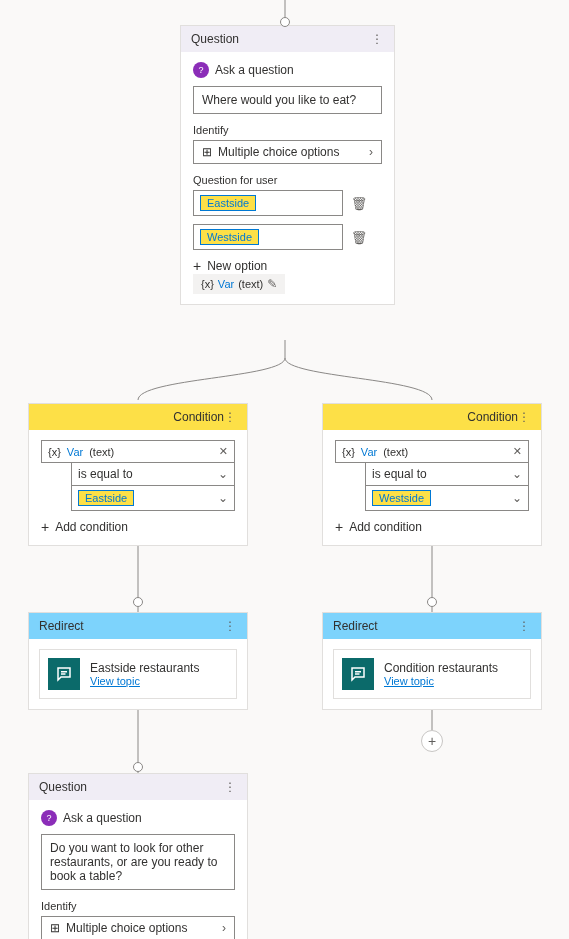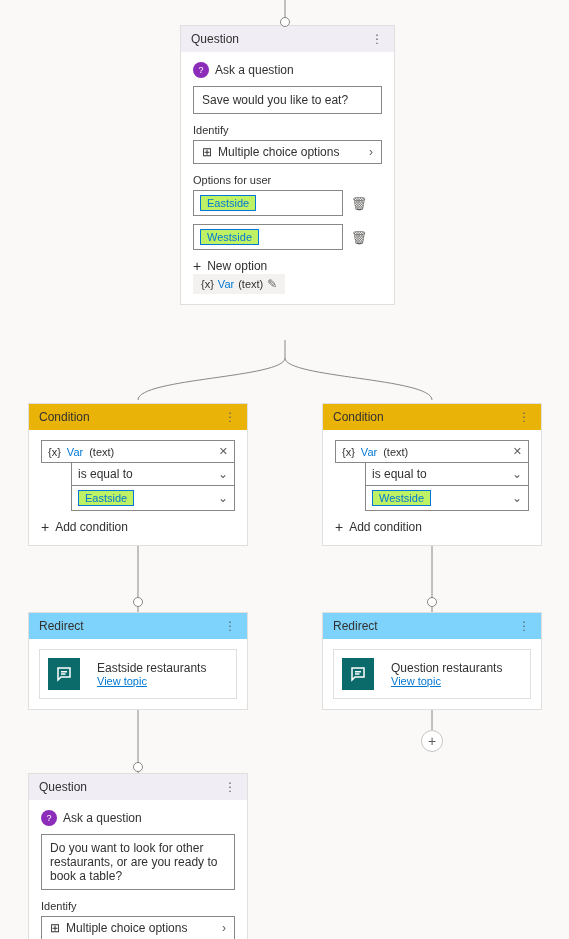--- a/index.html
+++ b/index.html
@@ -27,21 +27,21 @@
   z-index:1;
 }
 .node-header {
   display:flex;
   align-items:center;
   justify-content:space-between;
   padding:6px 10px;
   font-size:12px;
 }
 .header-q { background:#f0edf5; }
-.header-c { background:#eab308; }
+.header-c { background:#fde047;justify-content:flex-end; }
 .header-r { background:#7dd3fc; }
 .gear-dots { color:#605e5c; cursor:pointer; letter-spacing:1px; }
 .node-body { padding:10px 12px; }
 .row-icon-text { display:flex; align-items:center; gap:6px; margin-bottom:8px; }
 .circle-icon {
   width:16px;height:16px;border-radius:50%;
   background:#8b2db8;color:#fff;display:flex;align-items:center;justify-content:center;font-size:9px;
 }
 .input-box {
   border:1px solid #8a8886;
@@ -61,21 +61,21 @@
 }
 .list-select .left { display:flex; align-items:center; gap:6px; }
 .option-row { display:flex; align-items:center; gap:8px; margin-bottom:8px; }
 .option-input {
   border:1px solid #8a8886; padding:4px 6px; flex:0 0 150px; background:#fff;
 }
 .chip {
   display:inline-block;
   border:1px solid #0078d4;
   color:#0078d4;
-  background:#bef264;
+  background:#fde047;
   padding:1px 6px;
   font-size:11px;
 }
 .trash { font-size:13px; color:#605e5c; cursor:pointer; }
 .link-like { display:flex; align-items:center; gap:6px; color:#323130; cursor:pointer; margin-top:2px; }
 .plus { font-size:14px; }
 .var-pill {
   display:inline-flex; align-items:center; gap:4px;
   background:#f3f2f1; padding:3px 8px; font-size:11px;
 }
@@ -87,21 +87,21 @@
 .close-x { color:#605e5c; cursor:pointer; font-size:11px; }
 .select-box {
   border:1px solid #8a8886; padding:4px 6px; display:flex; align-items:center; justify-content:space-between; background:#fff; margin-top:-1px;margin-left:30px;
 }
 .select-box.val { margin-top:-1px; }
 .select-box .chip { padding:1px 6px; }
 .chev { color:#605e5c; }
 .add-cond { display:flex; align-items:center; gap:6px; margin-top:8px; cursor:pointer; color:#323130; }
 .redirect-body { padding:10px; }
 .redirect-card {
-  display:flex; align-items:center; gap:17px;
+  display:flex; align-items:center; gap:10px;
   background:#fff; border:1px solid #e1dfdd; padding:8px;
 }
 .chat-icon {
   width:32px;height:32px;background:#0b6a6a;display:flex;align-items:center;justify-content:center;color:#fff;
 }
 .redirect-title { font-size:12px; color:#323130; }
 .view-topic { font-size:11px; color:#0078d4; text-decoration:underline; cursor:pointer; }
 .port {
   position:absolute; width:10px; height:10px; border:1px solid #8a8886; border-radius:50%; background:#fff; z-index:2;
 }
@@ -138,32 +138,32 @@
 <div class="node" style="left:180px; top:25px; width:215px;">
   <div class="node-header header-q">
     <span>Question</span>
     <span class="gear-dots">⋮</span>
   </div>
   <div class="node-body">
     <div class="row-icon-text">
       <div class="circle-icon">?</div>
       <span>Ask a question</span>
     </div>
-    <div class="input-box"><span>Save would you like to eat?</span></div>
+    <div class="input-box"><span>Where would you like to eat?</span></div>
 
     <div class="input-label">Identify</div>
     <div class="list-select">
       <div class="left">
         <span>⊞</span>
         <span>Multiple choice options</span>
       </div>
       <span class="chev">›</span>
     </div>
 
-    <div class="input-label">Options for user</div>
+    <div class="input-label">Question for user</div>
     <div class="option-row">
       <div class="option-input"><span class="chip">Eastside</span></div>
       <span class="trash">🗑</span>
     </div>
     <div class="option-row">
       <div class="option-input"><span class="chip">Westside</span></div>
       <span class="trash">🗑</span>
     </div>
     <div class="link-like">
       <span class="plus">+</span>
@@ -265,21 +265,21 @@
   <div class="redirect-body">
     <div class="redirect-card">
       <div class="chat-icon">
         <svg width="18" height="18" viewBox="0 0 24 24" fill="none">
             <path d="M4 4h16v12H8l-4 4V4z" stroke="#fff" stroke-width="2"></path>
             <line x1="8" y1="9" x2="16" y2="9" stroke="#fff" stroke-width="2"></line>
             <line x1="8" y1="12" x2="14" y2="12" stroke="#fff" stroke-width="2"></line>
           </svg>
       </div>
       <div>
-        <div class="redirect-title">Question restaurants</div>
+        <div class="redirect-title">Condition restaurants</div>
         <div class="view-topic">View topic</div>
       </div>
     </div>
   </div>
 </div>
 
 <div class="node" style="left:28px; top:773px; width:220px;">
   <div class="node-header header-q">
     <span>Question</span>
     <span class="gear-dots">⋮</span>

